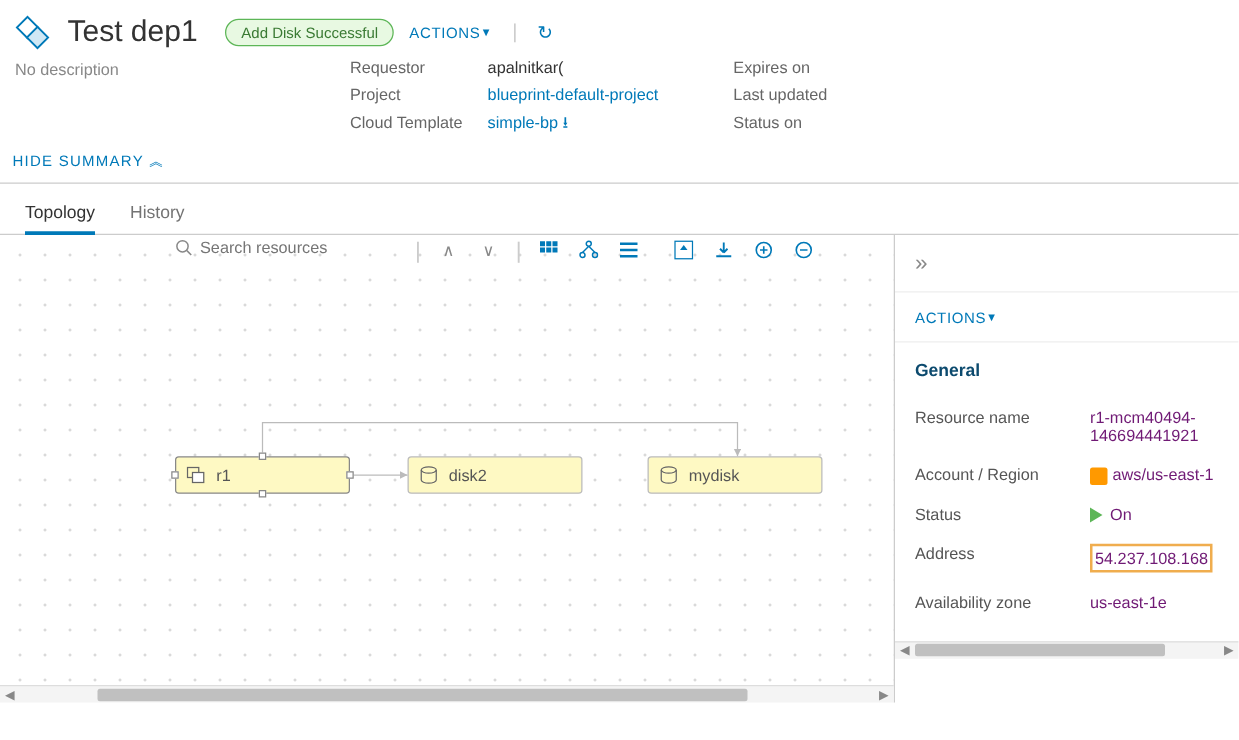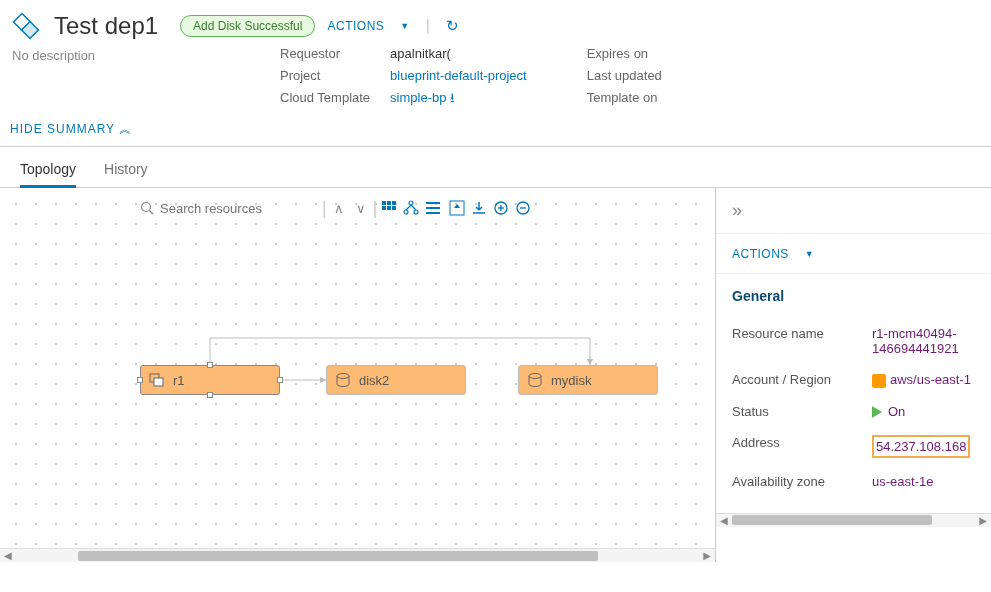--- a/index.html
+++ b/index.html
@@ -17,21 +17,21 @@
   .title-row { display: flex; align-items: center; gap: 12px; }
   .logo-icon { width: 32px; height: 32px; flex-shrink: 0; }
   .title { font-size: 24px; font-weight: 300; color: #333; }
   .badge {
     border: 1px solid #5db657; background: #e8f9e2; color: #3a7a33;
     border-radius: 12px; padding: 3px 12px; font-size: 12px;
     margin-left: 10px;
   }
   .actions-btn {
     color: #0079b8; text-transform: uppercase; font-size: 12px;
-    letter-spacing: 0.5px; display: inline-flex; align-items: center; gap: 16px;
+    letter-spacing: 0.5px; display: inline-flex; align-items: center; gap: 0;
     cursor: pointer; font-weight: 400;
   }
   .vbar { color: #ccc; font-size: 16px; margin: 0 4px; }
   .refresh-icon { color: #0079b8; cursor: pointer; font-size: 15px; }
   .desc { color: #888; margin: 6px 0 0 2px; }
   .summary {
     display: flex; gap: 0; margin-top: -20px; margin-left: 250px;
     font-size: 13px;
   }
   .summary-col { display: flex; }
@@ -49,40 +49,40 @@
   .tabs { display: flex; gap: 28px; padding: 6px 20px 0; border-bottom: 1px solid #ccc; }
   .tab { padding: 8px 0; color: #737373; cursor: pointer; font-size: 14px; }
   .tab.active { color: #333; border-bottom: 3px solid #0079b8; margin-bottom: -1px; }
   .content { display: flex; height: 374px; }
   .canvas-area {
     flex: 1; position: relative; overflow: auto;
     border-right: 1px solid #ccc;
   }
   .topobar {
     position: absolute; top: 2px; left: 140px; right: 0;
-    display: flex; align-items: center; gap: 2px; z-index: 2;
+    display: flex; align-items: flex-start; gap: 12px; z-index: 2;
     height: 36px;
   }
   .search-wrap { display: flex; align-items: center; color: #888; }
   .search-input {
     border: none; outline: none; background: transparent;
     font-size: 13px; color: #888; width: 160px; margin-left: 6px;
   }
   .topo-toolbar-sep { color: #ccc; font-size: 18px; }
   .icon-btn { color: #0079b8; cursor: pointer; display: inline-flex; align-items: center; justify-content: center; width: 20px; height: 20px; }
   .icon-btn.muted { color: #888; }
   .dotgrid {
     position: absolute; inset: 0;
     background-image: radial-gradient(#ccc 1px, transparent 1px);
     background-size: 20px 20px;
     background-position: 6px 6px;
   }
   .nodes { position: absolute; top: 0; left: 0; right: 0; bottom: 0; }
   .node {
-    position: absolute; background: #fdba74; border: 1px solid #bbb;
+    position: absolute; background: #fef9c3; border: 1px solid #bbb;
     border-radius: 3px; height: 30px; width: 140px;
     display: flex; align-items: center; padding: 0 8px; gap: 8px;
     font-size: 13px; color: #555;
   }
   .node.sel { border-color: #888; }
   .node .handle { position: absolute; width: 6px; height: 6px; background: #fff; border: 1px solid #888; }
   .node-icon { color: #666; width: 16px; height: 16px; flex-shrink: 0; }
   .edge { stroke: #bbb; stroke-width: 1; fill: none; }
   .arrowhead { fill: #bbb; }
   .side {
@@ -153,21 +153,21 @@
         <div class="link">
           <span>simple-bp</span>
           <span>⭳</span>
         </div>
       </div>
     </div>
     <div class="summary-col">
       <div class="summary-labels">
         <div>Expires on</div>
         <div>Last updated</div>
-        <div>Template on</div>
+        <div>Status on</div>
       </div>
     </div>
   </div>
 
   <div class="hide-summary">
     <span>HIDE SUMMARY</span>
     <span>︽</span>
   </div>
 </div>
 

